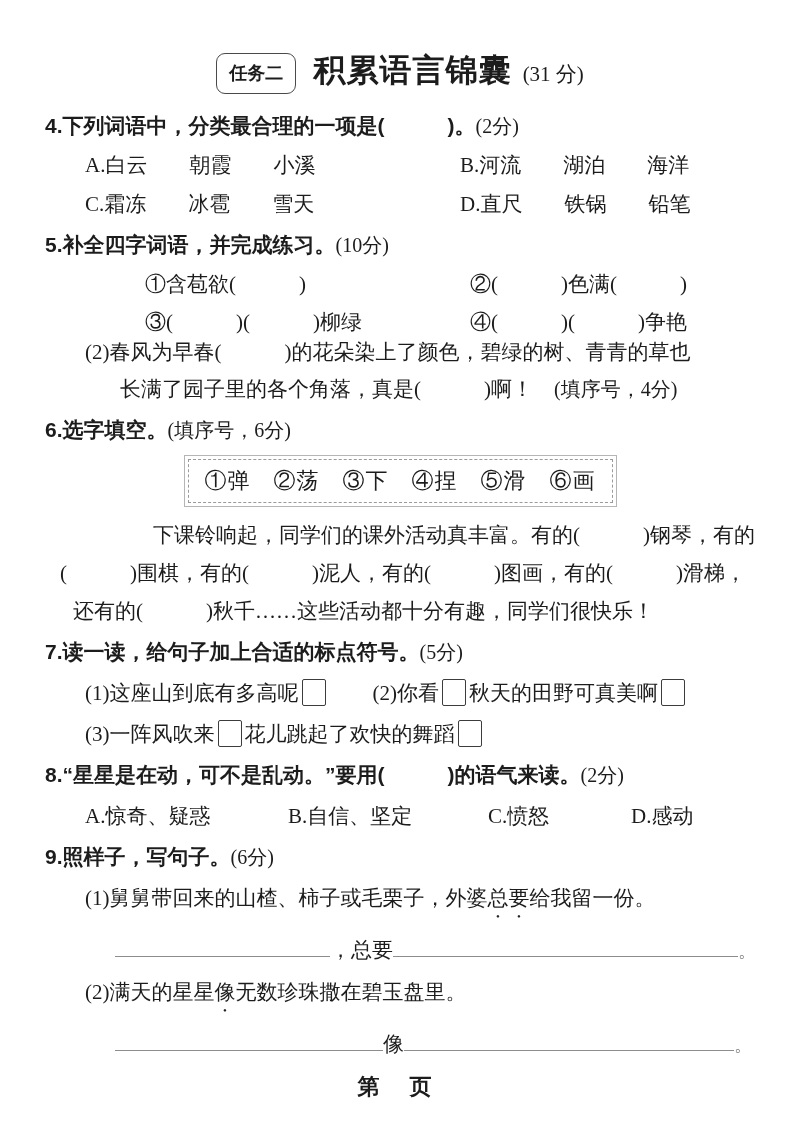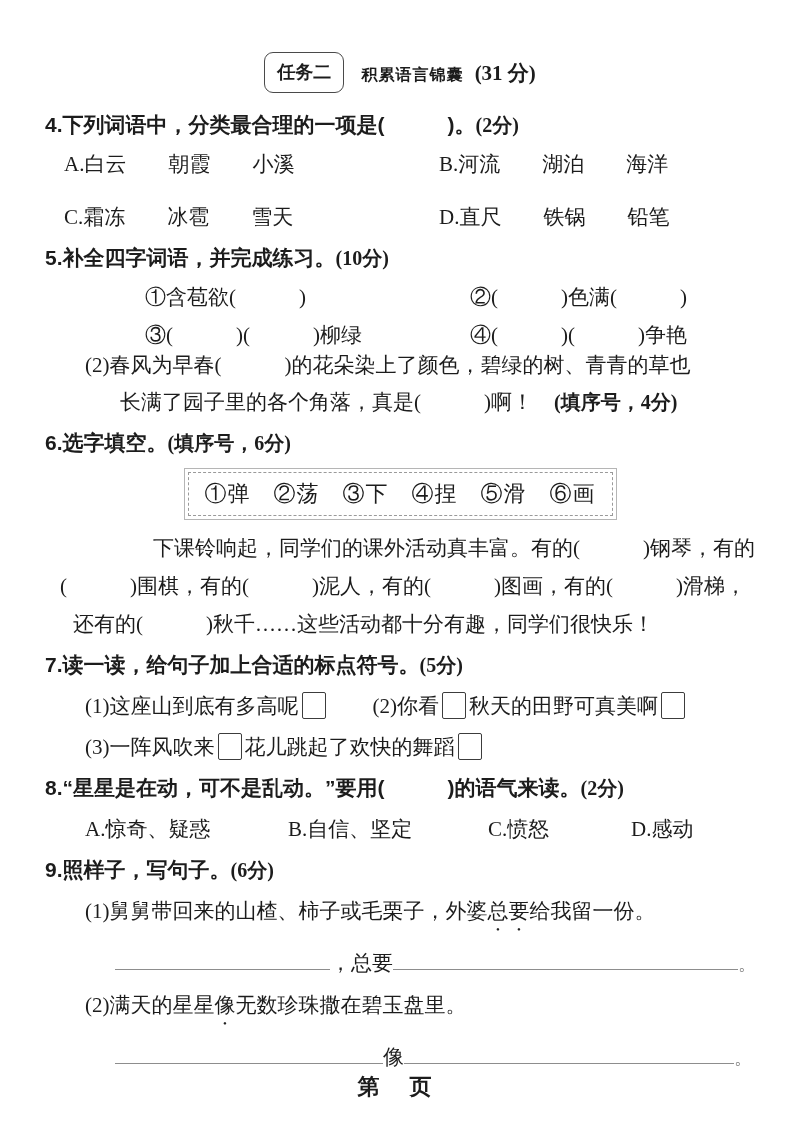--- a/index.html
+++ b/index.html
@@ -9,41 +9,41 @@
     color:#1c1c1c;
     font-size:21px;
     position:relative;
     overflow:hidden;
     font-family:"Liberation Serif","DejaVu Serif",serif;
   }
   .page { padding:52px 38px 0 45px; }
 
   .hei { font-family:"Liberation Sans","DejaVu Sans",sans-serif; font-weight:700; }
   .kai { font-family:"Liberation Serif","DejaVu Serif",serif; font-weight:400; }
-  .score { font-family:"Liberation Serif","DejaVu Serif",serif; font-weight:700; font-size:20px; }
+  .score { font-family:"Liberation Serif","DejaVu Serif",serif; font-weight:400; font-size:20px; }
 
   .line { line-height:32px; margin-bottom:9px; }
   .qblock { margin-bottom:7px; }
 
   
   .header-row { text-align:center; margin-bottom:16px; line-height:36px; }
   .task-badge {
     display:inline-block; border:1.6px solid #4a4a4a; border-radius:9px;
     padding:1px 12px 2px; font-size:18px; margin-right:12px; vertical-align:2px;
   }
-  .header-title { font-size:16px; letter-spacing:1px; }
+  .header-title { font-size:32px; letter-spacing:1px; }
   .header-score { font-size:21px; margin-left:6px; }
 
   
   .ind1 { margin-left:40px; }
   .ind2 { margin-left:75px; }
   .ind-small { margin-left:15px; }
   .ind-mid { margin-left:28px; }
 
-  .opt-grid4 { margin-left:19px; display:grid; grid-template-columns:375px auto; row-gap:25px; margin-bottom:11px; }
+  .opt-grid4 { margin-left:40px; display:grid; grid-template-columns:375px auto; row-gap:11px; margin-bottom:11px; }
   .opt-grid5 { margin-left:100px; display:grid; grid-template-columns:325px auto; row-gap:10px; }
 
   .blank-short { display:inline-block; width:55px; height:15px; border-bottom:1.6px solid #3a3a3a; }
 
   
   .bank-line { text-align:center; margin:4px 0 12px; }
   .charbank-outer { display:inline-block; border:1px solid #b5b5b5; padding:3px; }
   .charbank-inner { border:1px dashed #9a9a9a; padding:6px 16px; font-size:22px; letter-spacing:1px; }
 
   

